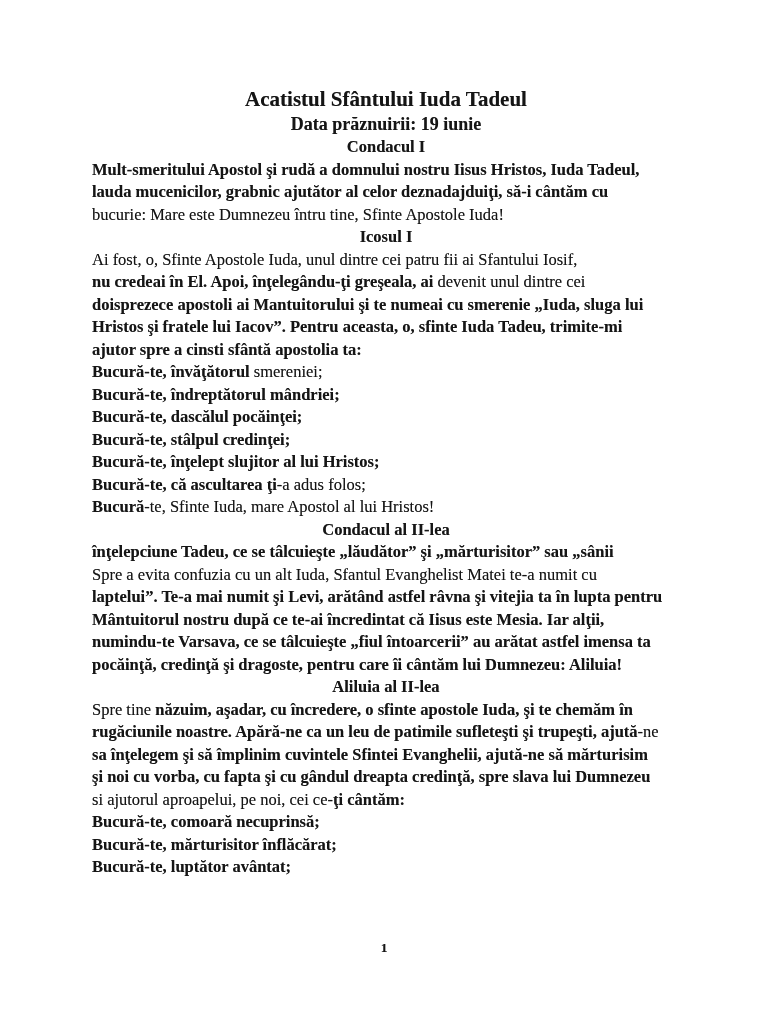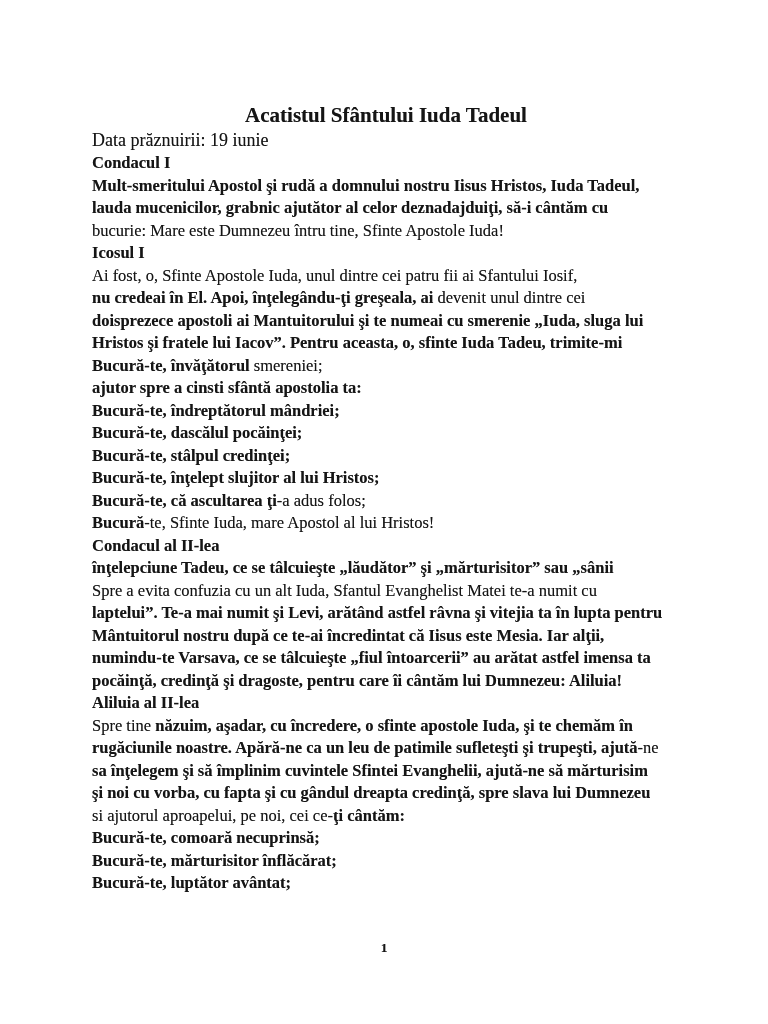--- a/index.html
+++ b/index.html
@@ -12,45 +12,46 @@
     width: 768px;
     height: 1024px;
     background: #ffffff;
     overflow: hidden;
     font-family: "Liberation Serif", serif;
     color: #151515;
     text-shadow: 0 0 0.4px rgba(20,20,20,0.45); 
   }
   .content {
     position: absolute;
-    top: 102px;
+    top: 86px;
     left: 92px;
     width: 588px;
   }
   .doc-title {
     text-align: center;
     font-weight: 700;
     font-size: 21px;
     line-height: 26px;
     white-space: nowrap;
   }
   .doc-subtitle {
-    text-align: left;
-    font-weight: 400;
+    text-align: center;
+    font-weight: 700;
     font-size: 18px;
     line-height: 24px;
     white-space: nowrap;
   }
   .doc-body {
     font-size: 16.5px;
   }
   .doc-heading {
     font-weight: 700;
     line-height: 22.5px;
     white-space: nowrap;
+    text-align: center;
   }
   .doc-line {
     line-height: 22.5px;
     white-space: nowrap;
   }
   .seg-bold {
     font-weight: 700;
   }
   .page-number {
     position: absolute;
@@ -72,22 +73,22 @@
     <div class="doc-body">
         <div class="doc-heading"><span class="seg-bold">Condacul I</span></div>
         <div class="doc-line"><span class="seg-bold">Mult-smeritului Apostol şi rudă a domnului nostru Iisus Hristos, Iuda Tadeul,</span></div>
         <div class="doc-line"><span class="seg-bold">lauda mucenicilor, grabnic ajutător al celor deznadajduiţi, să-i cântăm cu</span></div>
         <div class="doc-line"><span>bucurie: Mare este Dumnezeu întru tine, Sfinte Apostole Iuda!</span></div>
         <div class="doc-heading"><span class="seg-bold">Icosul I</span></div>
         <div class="doc-line"><span>Ai fost, o, Sfinte Apostole Iuda, unul dintre cei patru fii ai Sfantului Iosif,</span></div>
         <div class="doc-line"><span class="seg-bold">nu credeai în El. Apoi, înţelegându-ţi greşeala, ai </span><span>devenit unul dintre cei</span></div>
         <div class="doc-line"><span class="seg-bold">doisprezece apostoli ai Mantuitorului şi te numeai cu smerenie „Iuda, sluga lui</span></div>
         <div class="doc-line"><span class="seg-bold">Hristos şi fratele lui Iacov”. Pentru aceasta, o, sfinte Iuda Tadeu, trimite-mi</span></div>
+        <div class="doc-line"><span class="seg-bold">ajutor spre a cinsti sfântă apostolia ta:</span></div>
         <div class="doc-line"><span class="seg-bold">Bucură-te, învăţătorul </span><span>smereniei;</span></div>
-        <div class="doc-line"><span class="seg-bold">ajutor spre a cinsti sfântă apostolia ta:</span></div>
         <div class="doc-line"><span class="seg-bold">Bucură-te, îndreptătorul mândriei;</span></div>
         <div class="doc-line"><span class="seg-bold">Bucură-te, dascălul pocăinţei;</span></div>
         <div class="doc-line"><span class="seg-bold">Bucură-te, stâlpul credinţei;</span></div>
         <div class="doc-line"><span class="seg-bold">Bucură-te, înţelept slujitor al lui Hristos;</span></div>
         <div class="doc-line"><span class="seg-bold">Bucură-te, că ascultarea ţi</span><span>-a adus folos;</span></div>
         <div class="doc-line"><span class="seg-bold">Bucură</span><span>-te, Sfinte Iuda, mare Apostol al lui Hristos!</span></div>
         <div class="doc-heading"><span class="seg-bold">Condacul al II-lea</span></div>
         <div class="doc-line"><span class="seg-bold">înţelepciune Tadeu, ce se tâlcuieşte „lăudător” şi „mărturisitor” sau „sânii</span></div>
         <div class="doc-line"><span>Spre a evita confuzia cu un alt Iuda, Sfantul Evanghelist Matei te-a numit cu</span></div>
         <div class="doc-line"><span class="seg-bold">laptelui”. Te-a mai numit şi Levi, arătând astfel râvna şi vitejia ta în lupta pentru</span></div>

